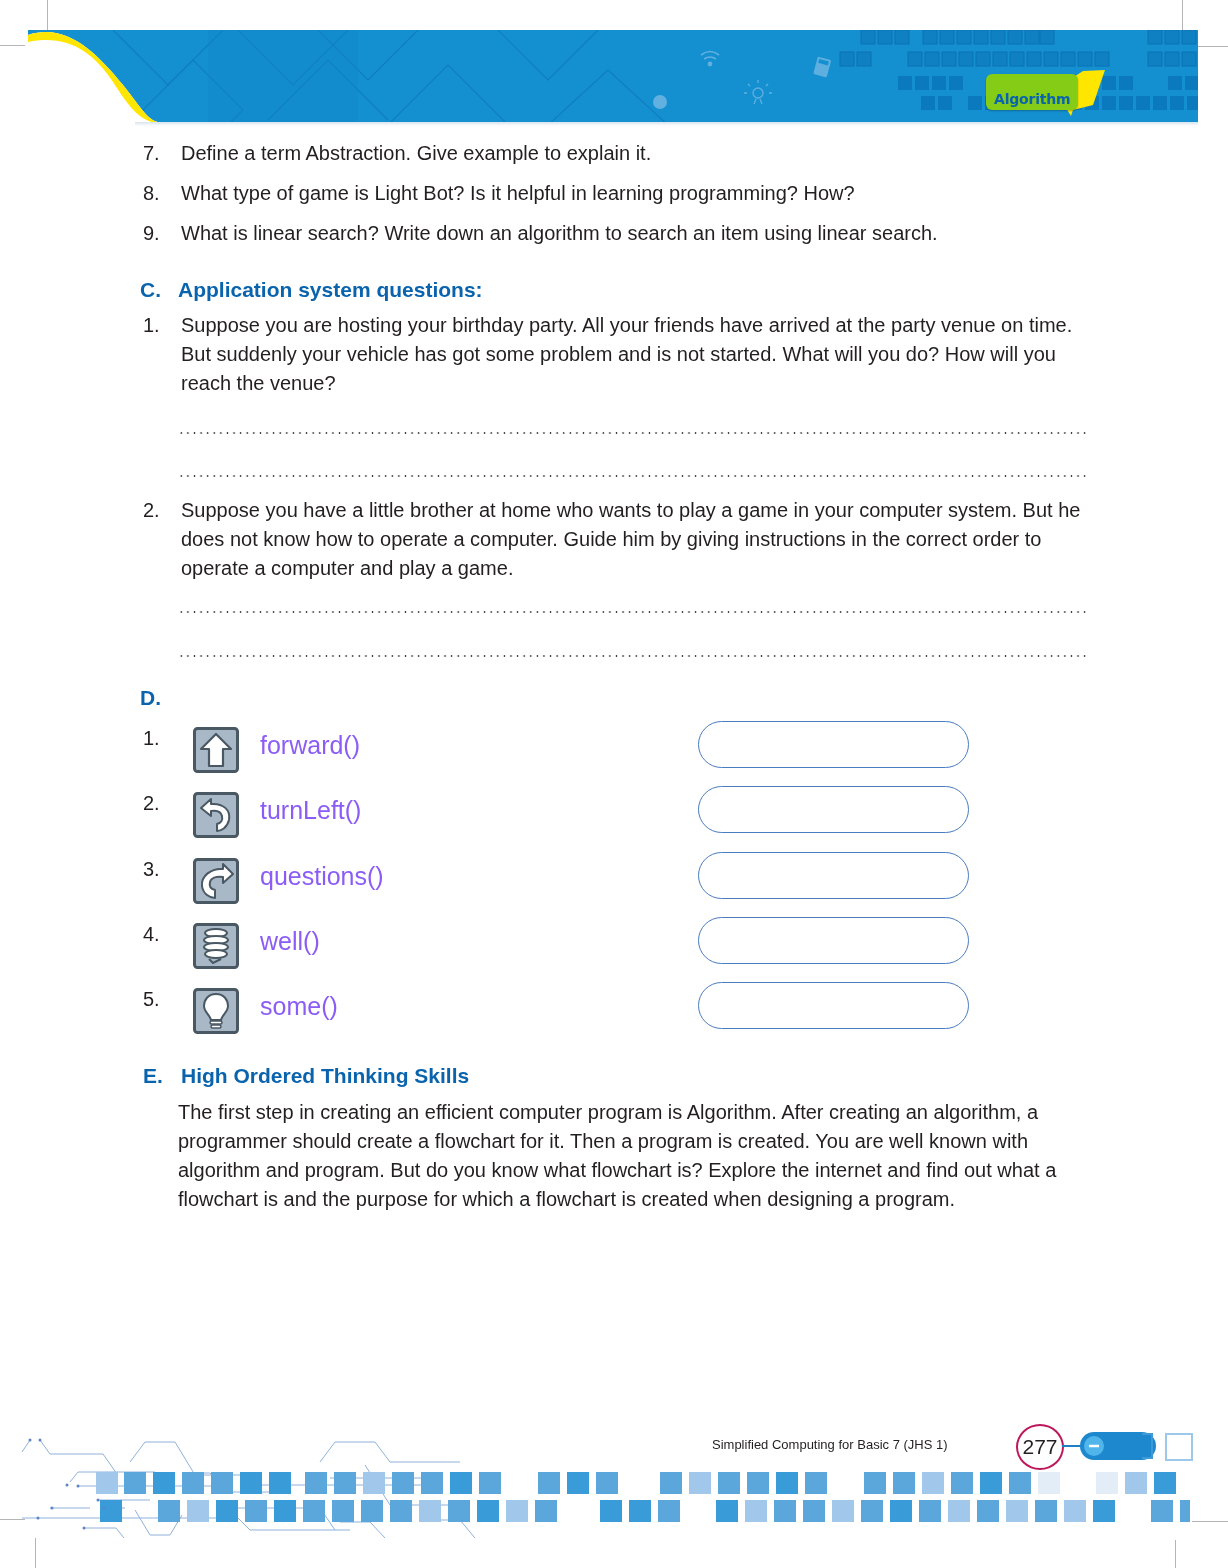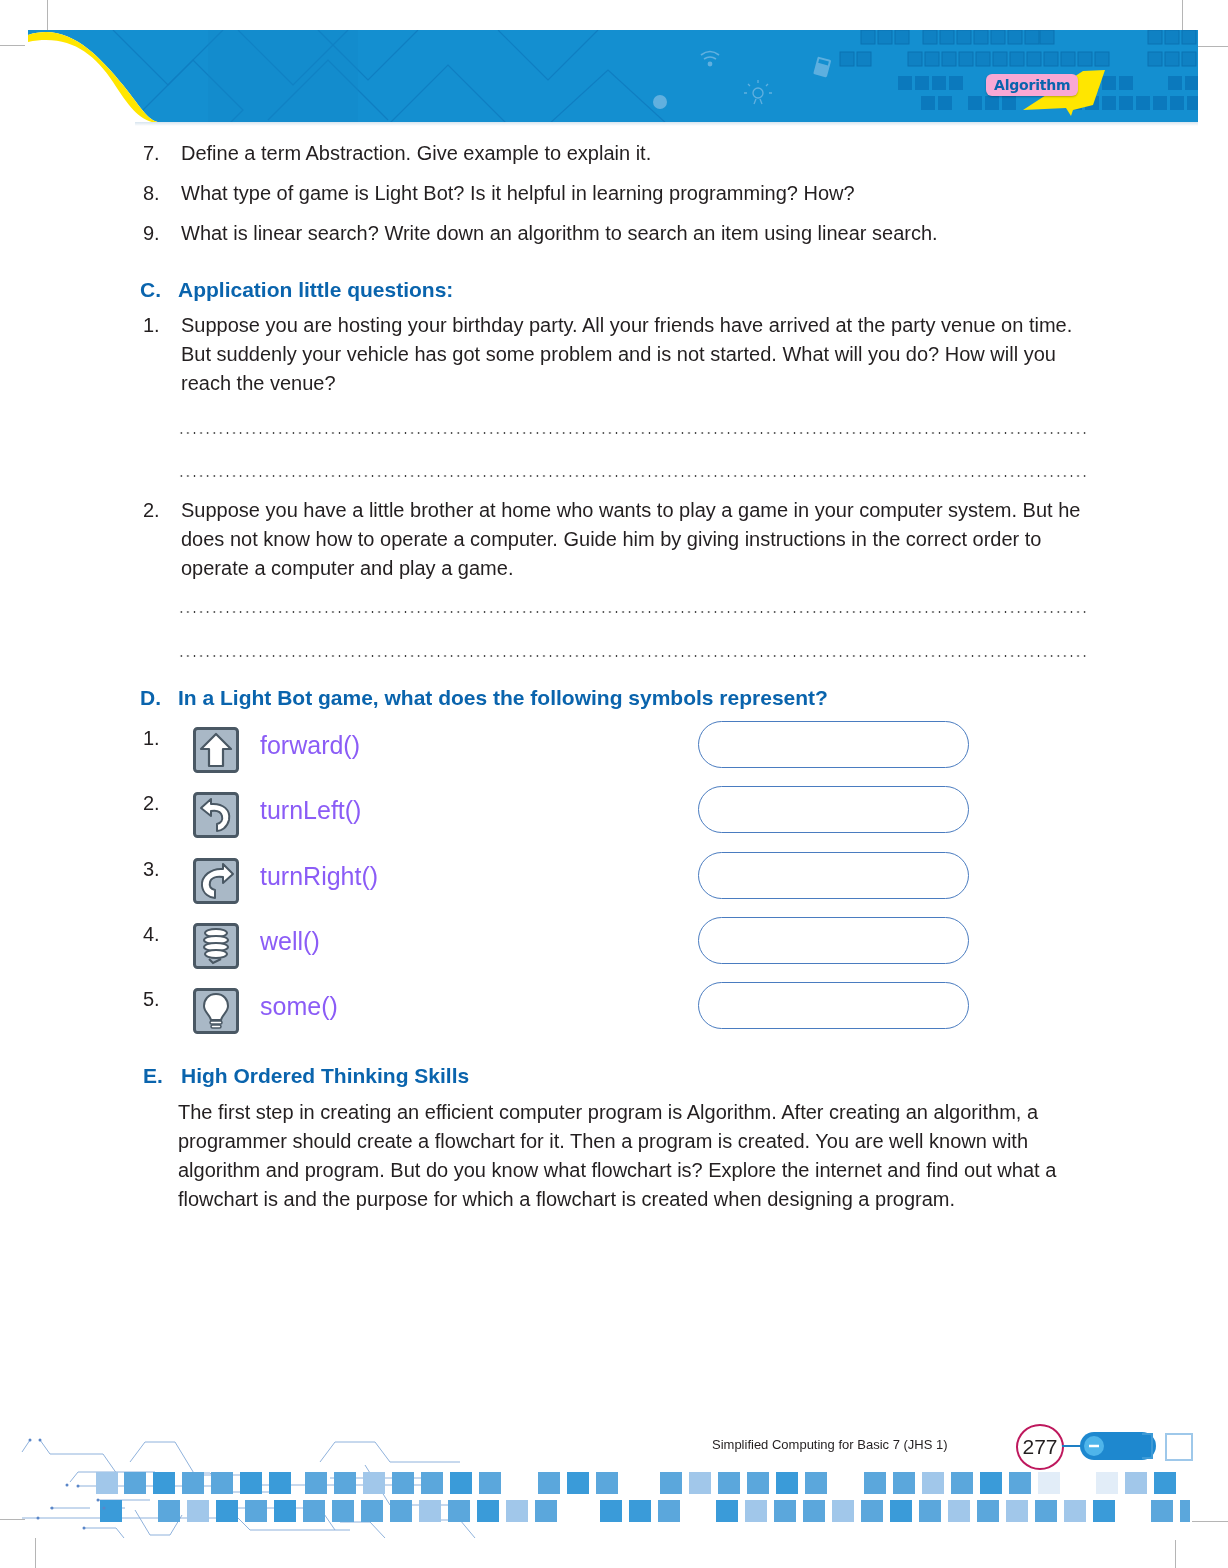--- a/index.html
+++ b/index.html
@@ -7,22 +7,22 @@
   body { position: relative; font-family: "Liberation Sans", sans-serif; color: #231f20; }
 
   
   .crop { position: absolute; background: #b5b5b5; }
 
   
   .banner { position: absolute; left: 28px; top: 30px; width: 1170px; height: 93px; }
   .banner svg { position: absolute; left: 0; top: 0; }
   .banner-shadow { position: absolute; left: 135px; top: 122px; width: 1063px; height: 4px;
     background: linear-gradient(#d7e4ee, #ffffff); }
-  .chapter-tag { position: absolute; left: 986px; top: 74px; background: #f9a8d4; border-radius: 6px;
-    padding: 3px 8px 3px 8px; font-family: "DejaVu Sans", sans-serif; font-weight: bold; font-size: 14px;
+  .chapter-tag { position: absolute; left: 986px; top: 74px; background: #84cc16; border-radius: 6px;
+    padding: 17px 8px 3px 8px; font-family: "DejaVu Sans", sans-serif; font-weight: bold; font-size: 14px;
     color: #0a64ad; box-shadow: 0 1px 2px rgba(0,0,0,0.25); z-index: 3; letter-spacing: -0.2px; }
 
   
   .q { position: absolute; font-size: 20px; line-height: 29px; color: #231f20; }
   .q .num { position: absolute; left: 0; }
   .q .txt { position: absolute; left: 38px; width: 920px; }
   .sec { position: absolute; font-size: 21px; font-weight: bold; color: #0a64ad; }
   .sec .num { position: absolute; left: 0; }
   .sec .txt { position: absolute; left: 38px; white-space: nowrap; }
   .dots { position: absolute; left: 178px; width: 910px; height: 2px;
@@ -170,39 +170,38 @@
   <span class="num">8.</span>
   <span class="txt">What type of game is Light Bot? Is it helpful in learning programming? How?</span>
 </div>
 <div class="q" style="left:143px;top:219px;width:960px;height:29px">
   <span class="num">9.</span>
   <span class="txt">What is linear search? Write down an algorithm to search an item using linear search.</span>
 </div>
 
 <div class="sec" style="left:140px;top:278px;width:600px;height:28px">
   <span class="num">C.</span>
-  <span class="txt">Application little questions:</span>
+  <span class="txt">Application system questions:</span>
 </div>
 <div class="q" style="left:143px;top:311px;width:960px;height:90px">
   <span class="num">1.</span>
   <span class="txt">Suppose you are hosting your birthday party. All your friends have arrived at the party venue on time. But suddenly your vehicle has got some problem and is not started. What will you do? How will you reach the venue?</span>
 </div>
 <div class="dots" style="top:432px"></div>
 <div class="dots" style="top:475px"></div>
 
 <div class="q" style="left:143px;top:496px;width:960px;height:90px">
   <span class="num">2.</span>
   <span class="txt">Suppose you have a little brother at home who wants to play a game in your computer system. But he does not know how to operate a computer. Guide him by giving instructions in the correct order to operate a computer and play a game.</span>
 </div>
 <div class="dots" style="top:611px"></div>
 <div class="dots" style="top:655px"></div>
 
 <div class="sec" style="left:140px;top:686px;width:900px;height:28px">
   <span class="num">D.</span>
-  <span class="txt">In a Light Bot game, what does the following symbols represent?</span>
 </div>
 
 <div class="lb-row" style="top:727px">
   <span class="lb-num">1.</span>
   <svg class="lb-icon" viewBox="0 0 46 46">
     <rect x="1.5" y="1.5" width="43" height="43" rx="3" fill="#a9b8c6" stroke="#4a5864" stroke-width="3"></rect>
     <path d="M23,7 L38,22 L30,22 L30,39 L16,39 L16,22 L8,22 Z" fill="#fff" stroke="#4a5864" stroke-width="2.2" stroke-linejoin="round"></path>
   </svg>
   <span class="lb-label">forward()</span>
   <div class="lb-box"></div>
@@ -217,21 +216,21 @@
   <span class="lb-label">turnLeft()</span>
   <div class="lb-box"></div>
 </div>
 
 <div class="lb-row" style="top:858px">
   <span class="lb-num">3.</span>
   <svg class="lb-icon" viewBox="0 0 46 46">
     <rect x="1.5" y="1.5" width="43" height="43" rx="3" fill="#a9b8c6" stroke="#4a5864" stroke-width="3"></rect>
     <path d="M40,16 L30,6 L30,11 C18,10 8,18 9,28 C10,36 17,40 22,40 L22,32 C18,31 16,28 17,24 C18,20 23,18 30,19 L30,25 Z" fill="#fff" stroke="#4a5864" stroke-width="2" stroke-linejoin="round"></path>
   </svg>
-  <span class="lb-label">turnRight()</span>
+  <span class="lb-label">questions()</span>
   <div class="lb-box"></div>
 </div>
 
 <div class="lb-row" style="top:923px">
   <span class="lb-num">4.</span>
   <svg class="lb-icon" viewBox="0 0 46 46">
     <rect x="1.5" y="1.5" width="43" height="43" rx="3" fill="#a9b8c6" stroke="#4a5864" stroke-width="3"></rect>
     <g fill="#fff" stroke="#4a5864" stroke-width="2">
       <ellipse cx="23" cy="10" rx="11" ry="4"></ellipse>
       <ellipse cx="23" cy="17" rx="12" ry="4"></ellipse>

